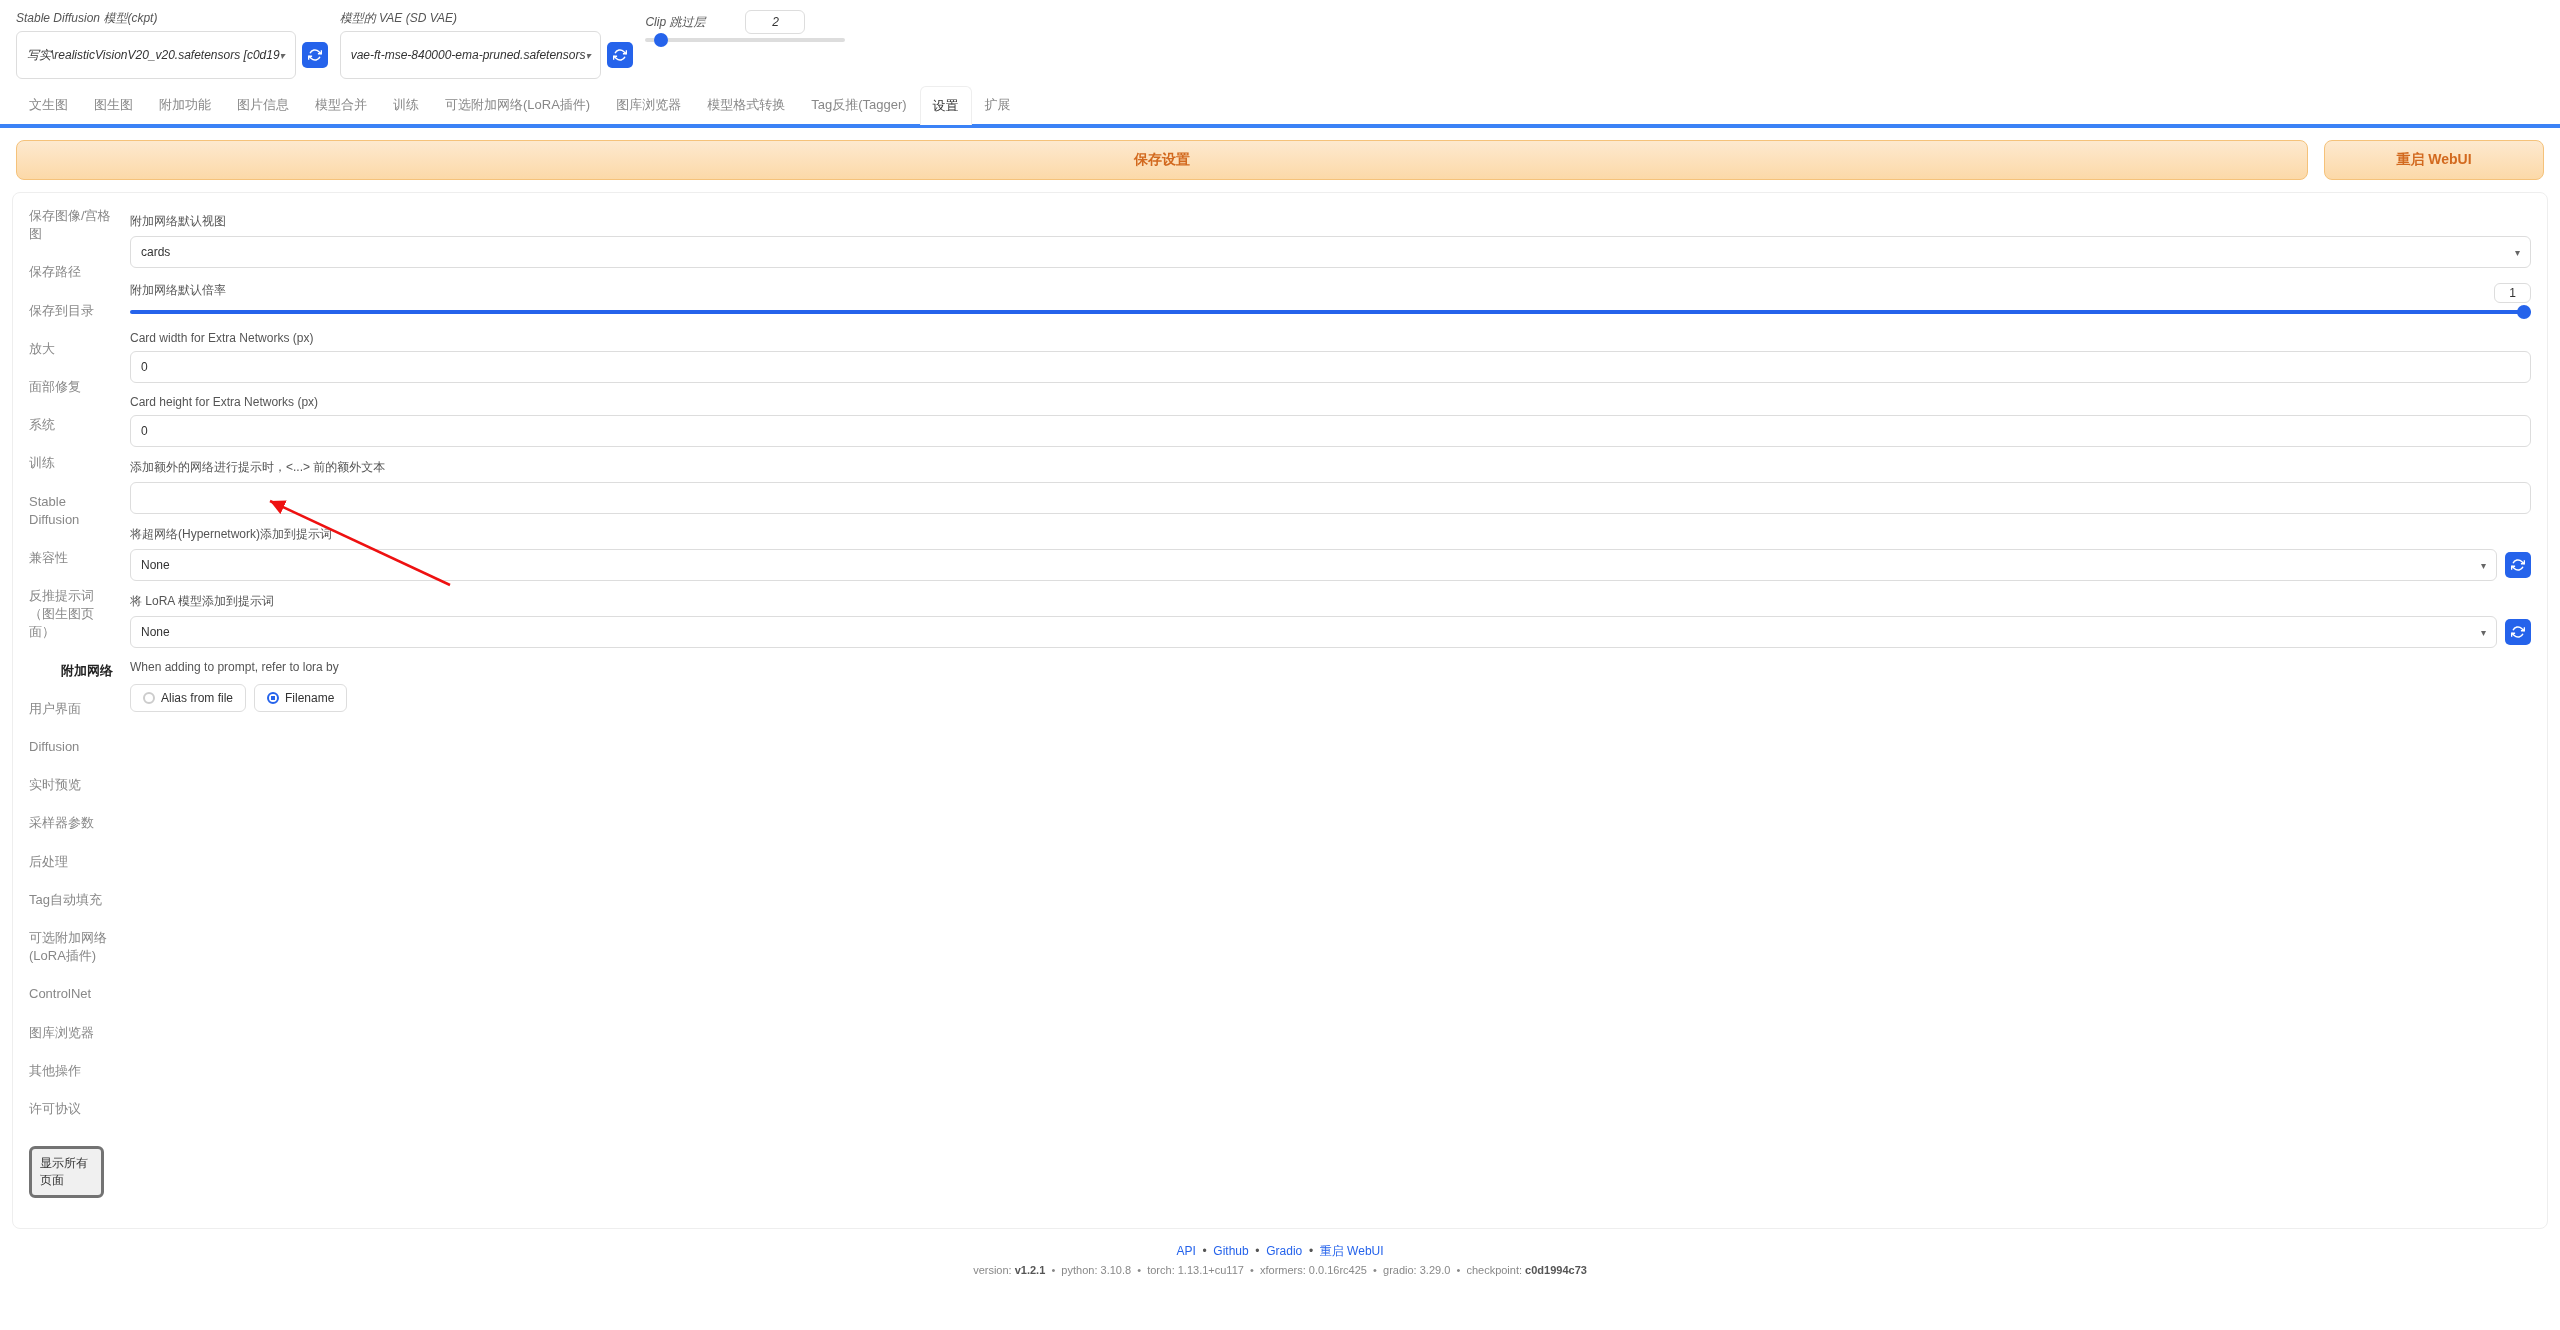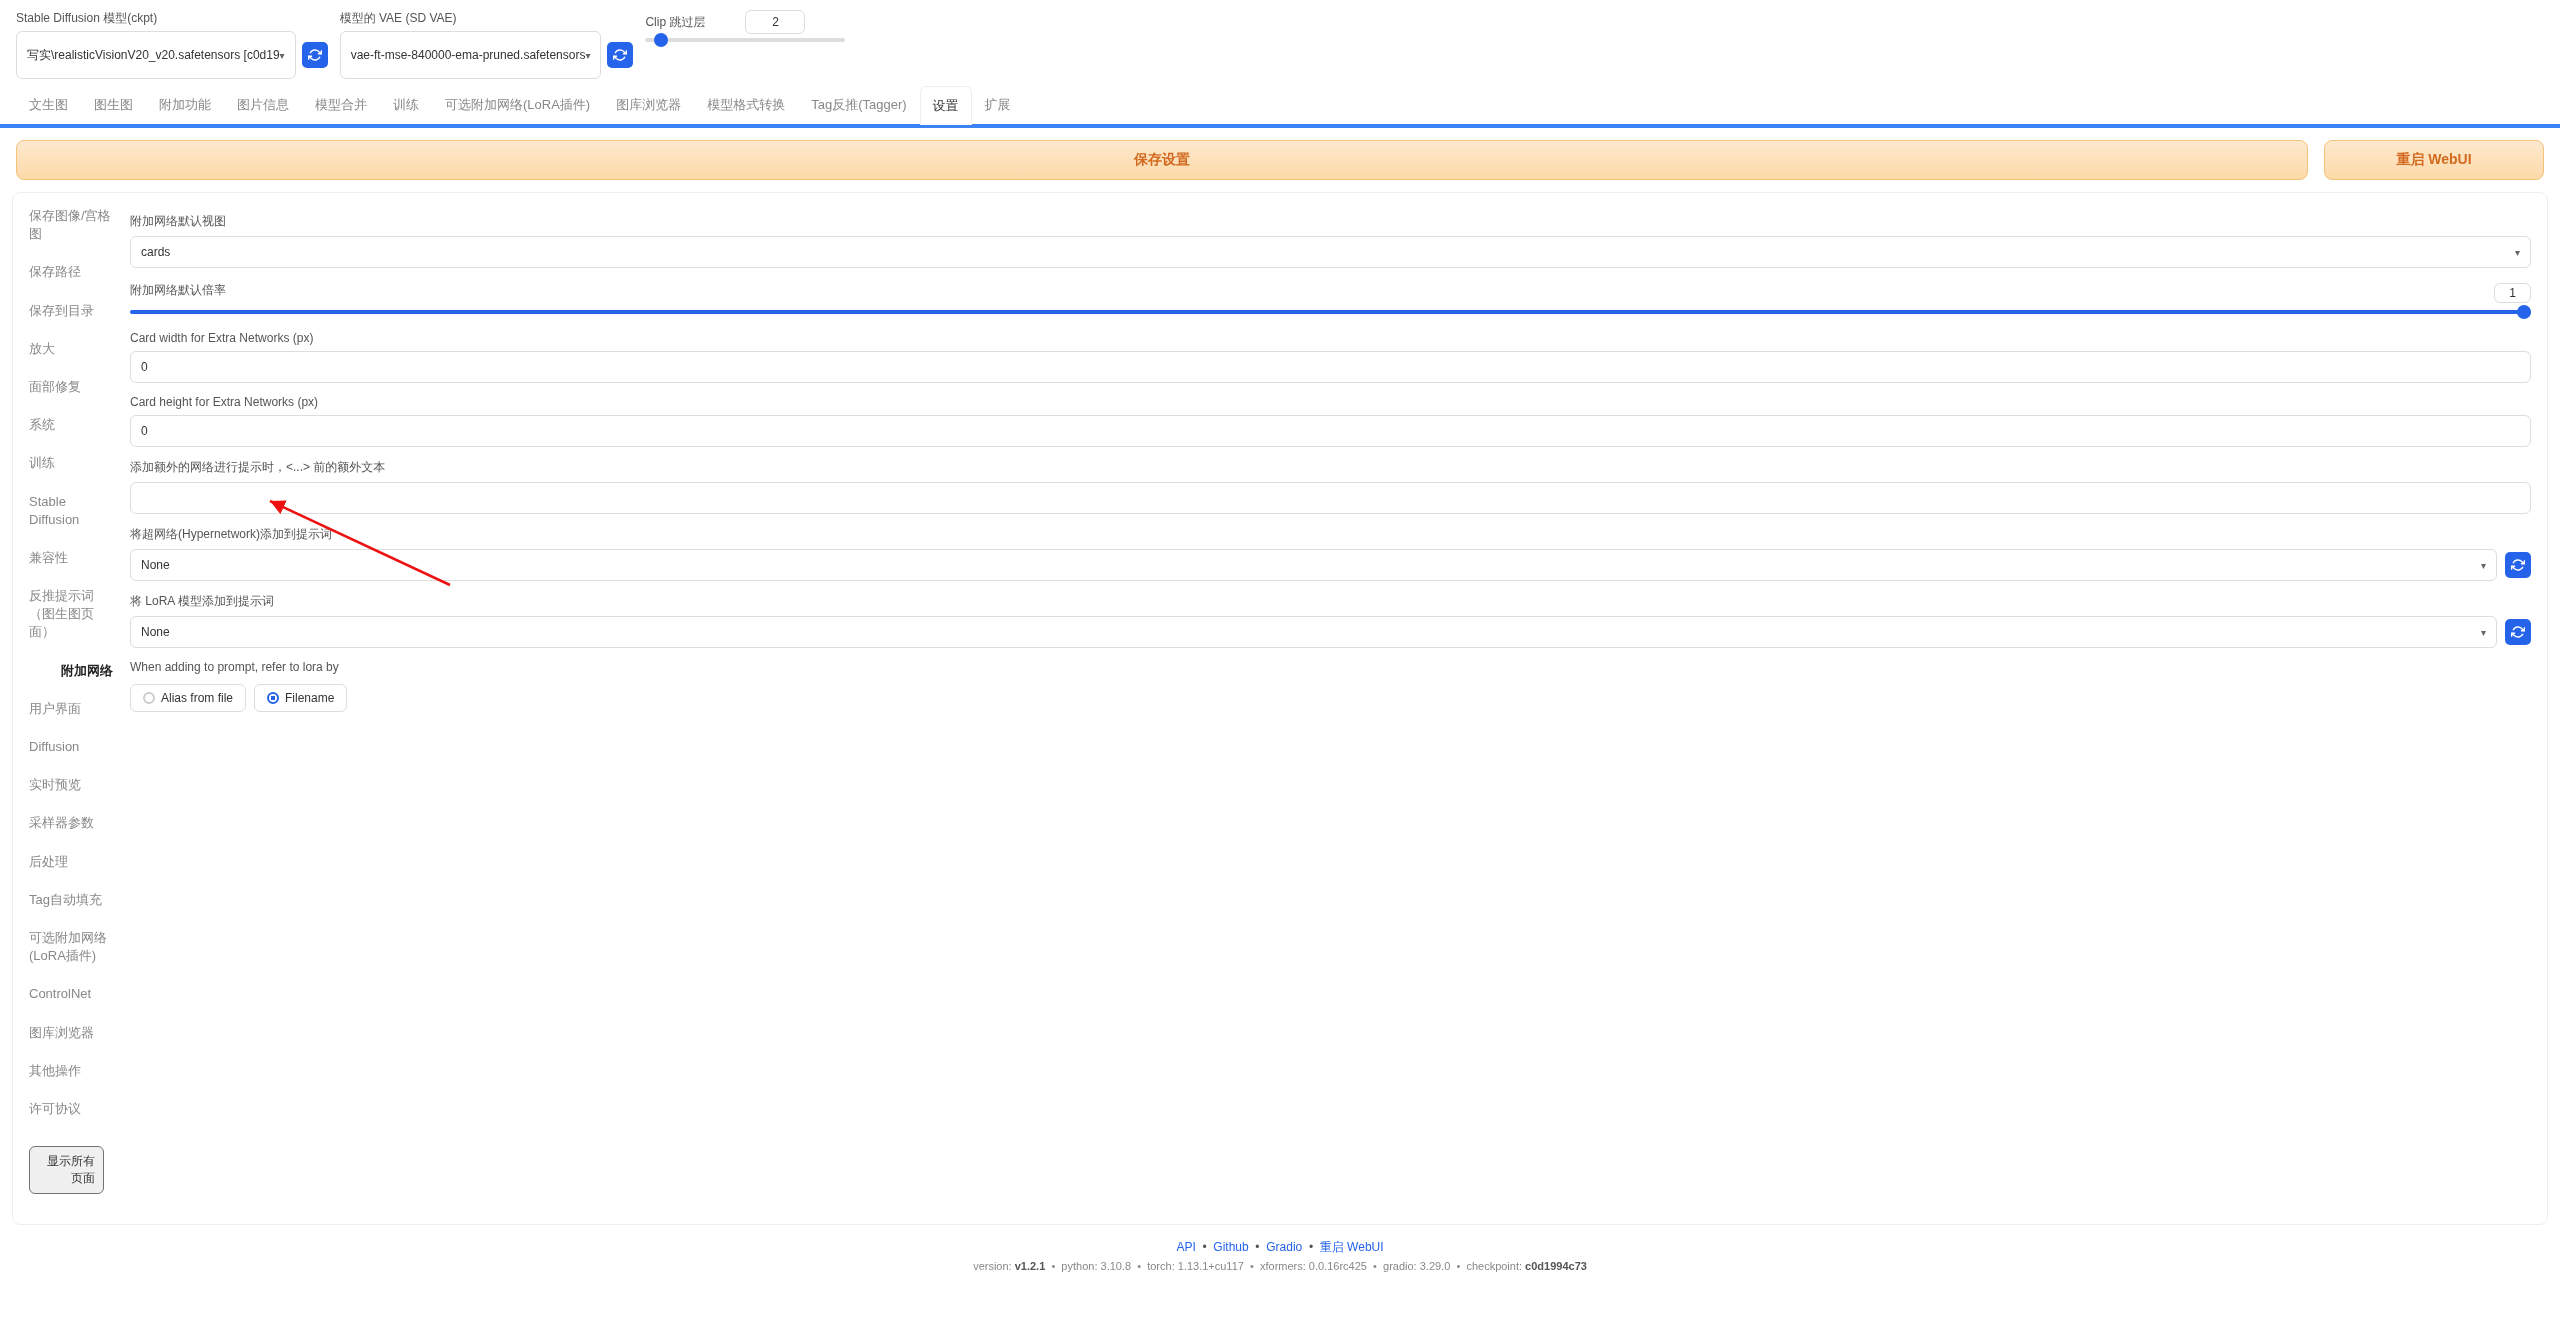--- a/index.html
+++ b/index.html
@@ -1,18 +1,18 @@
 <!DOCTYPE html>
 <html><head>
 <meta charset="utf-8">
 <style>
 * { box-sizing: border-box; margin: 0; padding: 0; }
 body { font-family: -apple-system, BlinkMacSystemFont, "Segoe UI", sans-serif; font-size: 12px; color: #333; background: #fff; }
 
-.header-row { display: flex; align-items: flex-start; gap: 12px; padding: 10px 16px 6px 16px; }
+.header-row { display: flex; align-items: flex-start; gap: 12px; padding: 10px 16px 6px 16px; font-style: italic; }
 .header-group { display: flex; flex-direction: column; gap: 4px; }
 .header-label { font-size: 12px; color: #555; }
 .select-wrap { display: flex; align-items: center; gap: 6px; }
 .select { border: 1px solid #ddd; border-radius: 6px; padding: 6px 10px; min-width: 200px; height: 48px; display: flex; align-items: center; justify-content: space-between; background: #fff; font-size: 12px; color: #333; }
 .refresh-btn { width: 26px; height: 26px; background: #2563eb; border-radius: 5px; display: flex; align-items: center; justify-content: center; color: #fff; cursor: pointer; }
 .chev-down { font-size: 10px; color: #666; }
 
 .slider-group { display: flex; flex-direction: column; gap: 4px; padding-top: 0; }
 .slider-row { display: flex; align-items: center; }
 .slider-label { font-size: 12px; color: #555; margin-right: 40px; }
@@ -25,21 +25,21 @@
 .tab.active { color: #333; border-color: #eee; background: #fff; position: relative; top: 1px; }
 
 .action-row { display: flex; gap: 16px; padding: 12px 16px; }
 .orange-btn { flex: 1; padding: 10px; text-align: center; border-radius: 8px; background: linear-gradient(#fde9cf,#fcd9a8); color: #d2691e; font-weight: 600; font-size: 14px; cursor: pointer; border: 1px solid #f5c27a; }
 .orange-btn.sm { flex: 0 0 220px; }
 
 .main { display: flex; padding: 0 16px 16px 16px; gap: 16px; border: 1px solid #eee; margin: 0 12px; border-radius: 8px; }
 .sidebar { width: 85px; padding: 14px 0; display: flex; flex-direction: column; gap: 20px; font-size: 13px; }
 .side-item { color: #888; cursor: pointer; line-height: 1.4; }
 .side-item.active { color: #222; font-weight: 600; margin-left: 32px; }
-.show-all-btn { margin-top: 8px; padding: 6px 8px; background: #f0f0f0; border: 1px solid #737373; border-radius: 6px; text-align: right; font-size: 12px; cursor: pointer; color: #333; width: 75px; }
+.show-all-btn { margin-top: 8px; padding: 6px 8px; background: #f0f0f0; border: 3px solid #737373; border-radius: 6px; text-align: left; font-size: 12px; cursor: pointer; color: #333; width: 75px; }
 
 .content { flex: 1; padding: 14px 0; display: flex; flex-direction: column; gap: 6px; }
 .field-label { font-size: 12px; color: #555; margin-top: 6px; }
 .field-select, .field-input { border: 1px solid #ddd; border-radius: 6px; padding: 8px 10px; font-size: 12px; display: flex; justify-content: space-between; align-items: center; background: #fff; }
 .field-input { color: #333; }
 .empty-input { height: 32px; color: #aaa; }
 
 .big-slider-row { position: relative; height: 14px; display: flex; align-items: center; }
 .big-slider-track { width: 100%; height: 4px; background: #2563eb; border-radius: 2px; }
 .big-slider-thumb { position: absolute; right: 0; top: 50%; transform: translate(0,-50%); width: 14px; height: 14px; background: #2563eb; border-radius: 50%; }

